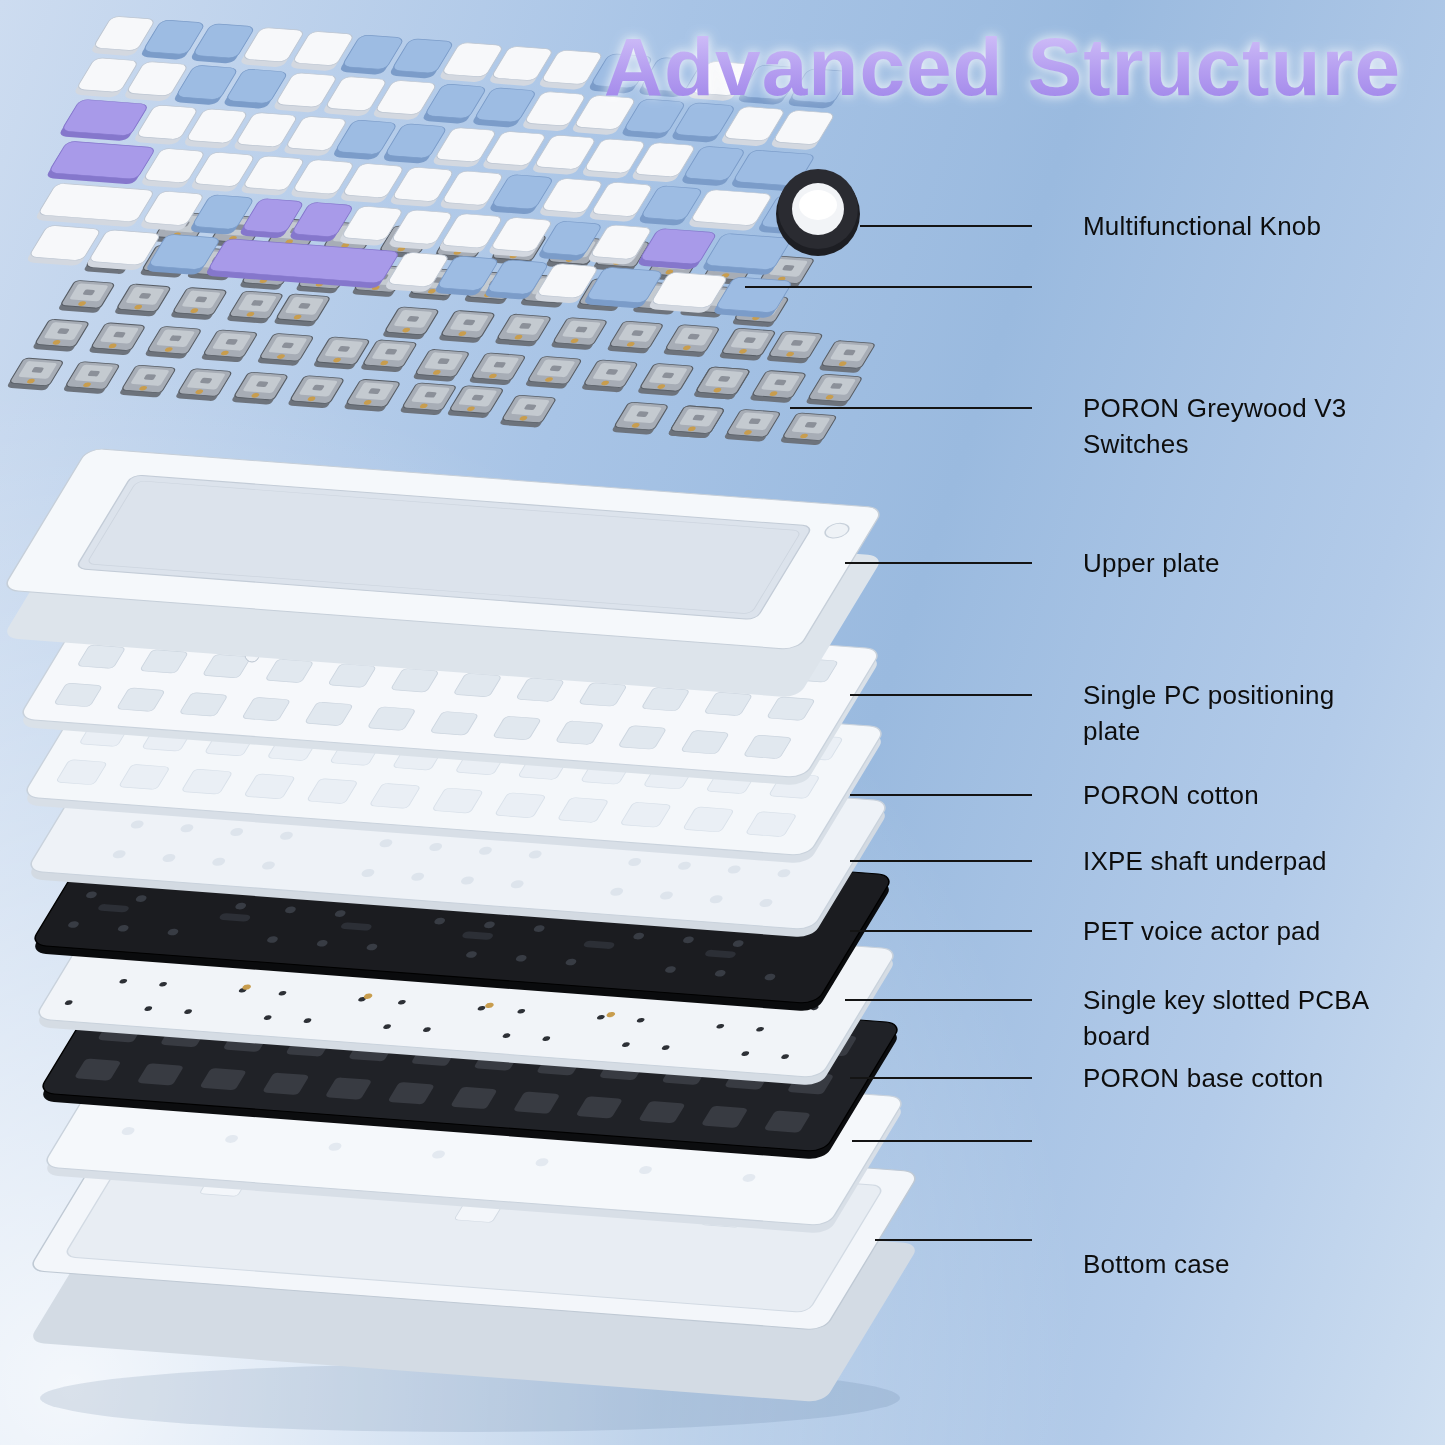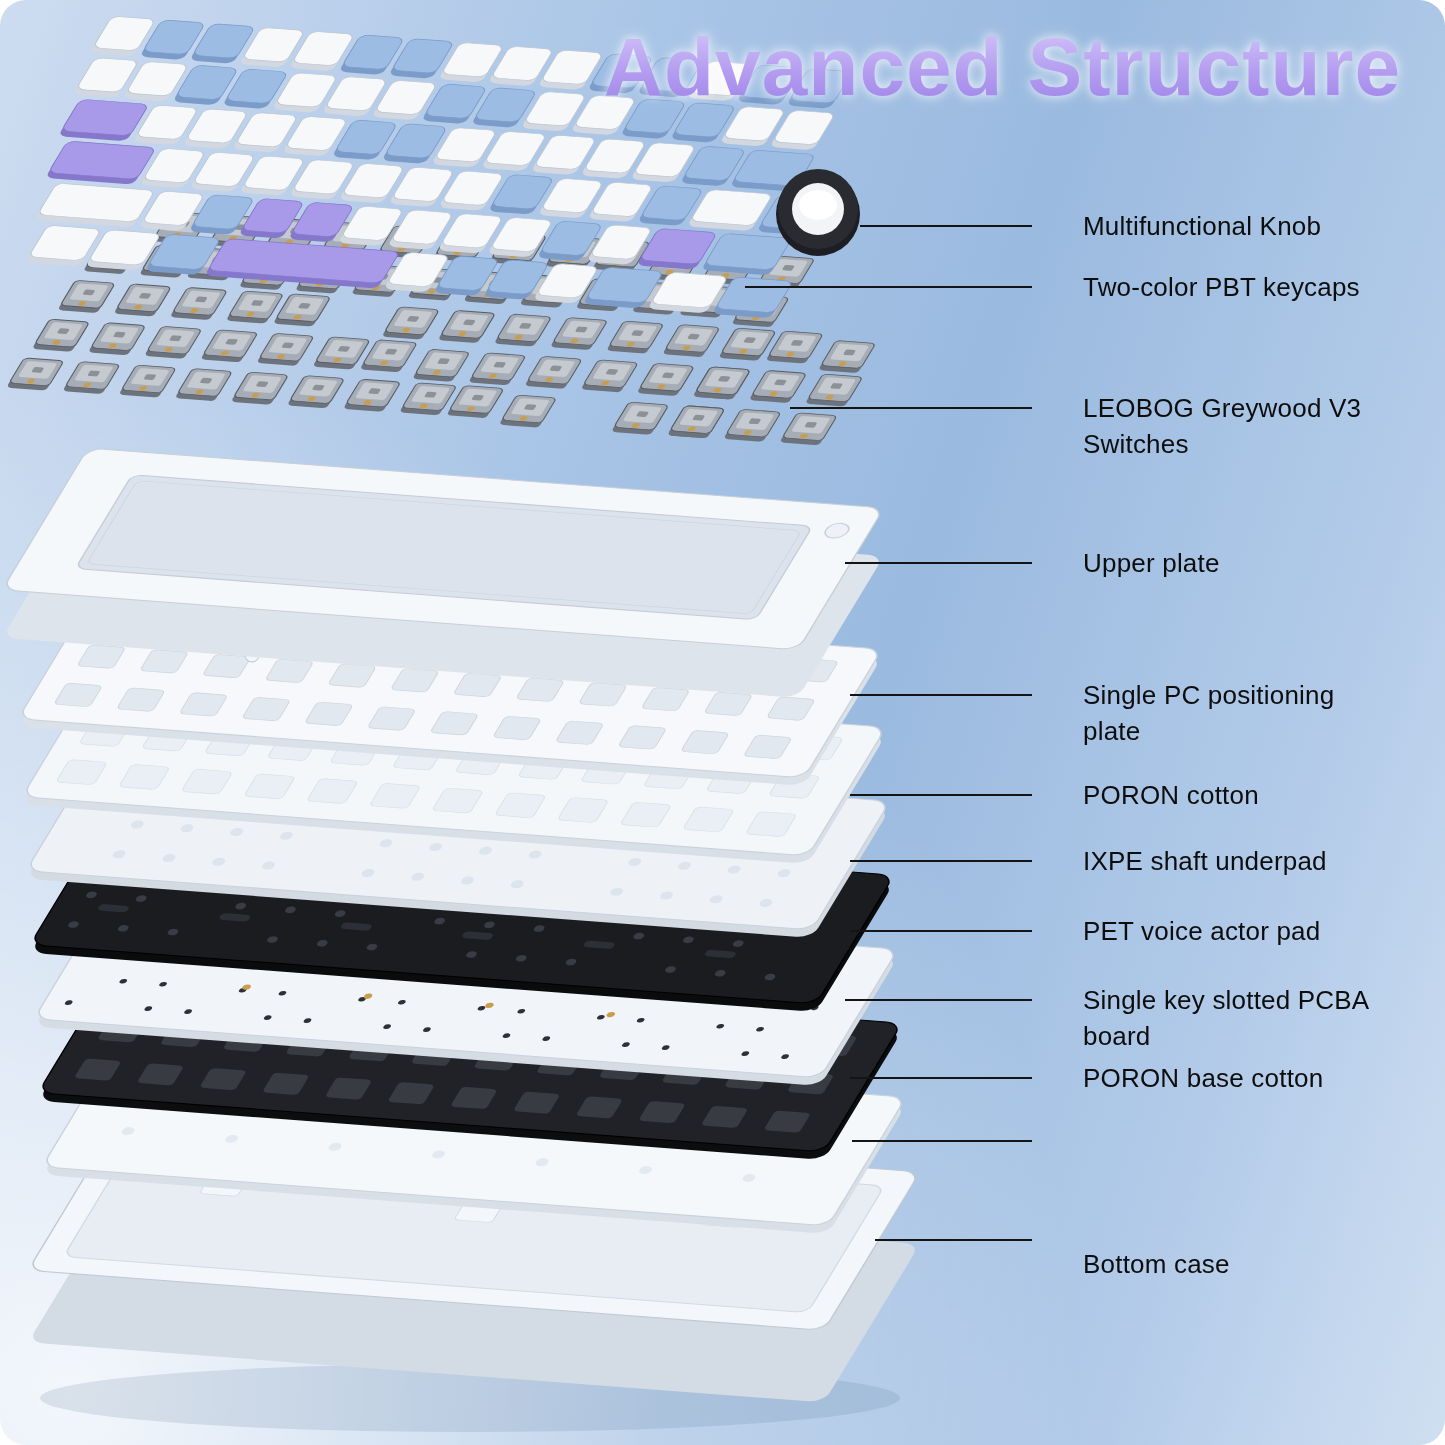--- a/index.html
+++ b/index.html
@@ -8,21 +8,20 @@
     font-family:"Liberation Sans", sans-serif;
   }
   .stage{
     position:relative;width:1445px;height:1445px;
     background:linear-gradient(108deg,
       var(--bg1,#cddcf0) 0%,
       #a8c4e6 36%,
       var(--bg2,#9abadf) 58%,
       #b3cbe9 82%,
       var(--bg3,#cfdff1) 100%);
-    border-radius:26px;
   }
   .stage::after{
     content:"";position:absolute;inset:0;pointer-events:none;
     background:radial-gradient(ellipse at 5% 96%, rgba(255,255,255,.85), rgba(255,255,255,0) 52%);
   }
   #scene{position:absolute;left:0;top:0;z-index:1;}
   .title-wrap{position:absolute;top:20px;right:44px;z-index:3;text-align:right;}
   .title{
     font-size:82px;font-weight:700;letter-spacing:1px;white-space:nowrap;
     font-family:"Liberation Sans", sans-serif;
@@ -984,22 +983,21 @@
       <line x1="850" y1="1078" x2="1032" y2="1078" stroke="#141414" stroke-width="2"></line>
       <line x1="852" y1="1141" x2="1032" y2="1141" stroke="#141414" stroke-width="2"></line>
       <line x1="875" y1="1240" x2="1032" y2="1240" stroke="#141414" stroke-width="2"></line>
     </svg>
   <div class="title-wrap">
     <div class="title glow">Advanced Structure</div>
     <div class="title main">Advanced Structure</div>
   </div>
   <div id="labels">
       <div class="part-label" style="top: 208px; white-space: nowrap;">Multifunctional Knob</div>
-      <div class="part-label" style="top: 269px; white-space: nowrap;">Two-color PBT keycaps</div>
-      <div class="part-label" style="top: 390px; width: 285px;">LEOBOG Greywood V3 Switches</div>
+      <div class="part-label" style="top: 390px; width: 285px;">PORON Greywood V3 Switches</div>
       <div class="part-label" style="top: 545px; white-space: nowrap;">Upper plate</div>
       <div class="part-label" style="top: 677px; width: 280px;">Single PC positioning plate</div>
       <div class="part-label" style="top: 777px; white-space: nowrap;">PORON cotton</div>
       <div class="part-label" style="top: 843px; white-space: nowrap;">IXPE shaft underpad</div>
       <div class="part-label" style="top: 913px; white-space: nowrap;">PET voice actor pad</div>
       <div class="part-label" style="top: 1060px; white-space: nowrap;">PORON base cotton</div>
       <div class="part-label" style="top: 982px; width: 300px;">Single key slotted PCBA board</div>
       <div class="part-label" style="top: 1222px; white-space: nowrap; margin-top: 24px;">Bottom case</div>
     </div>
 </div>

